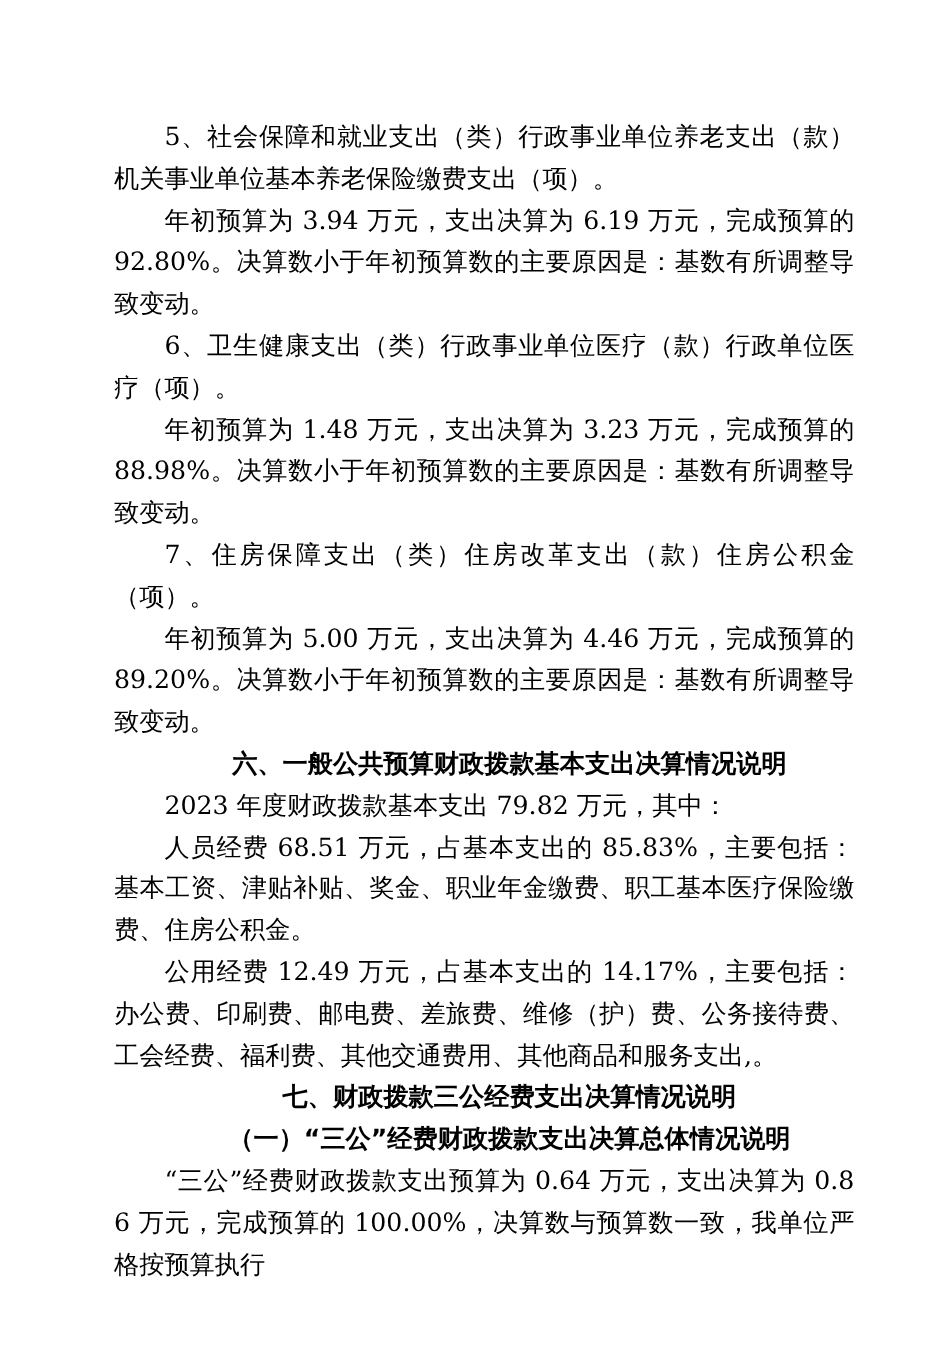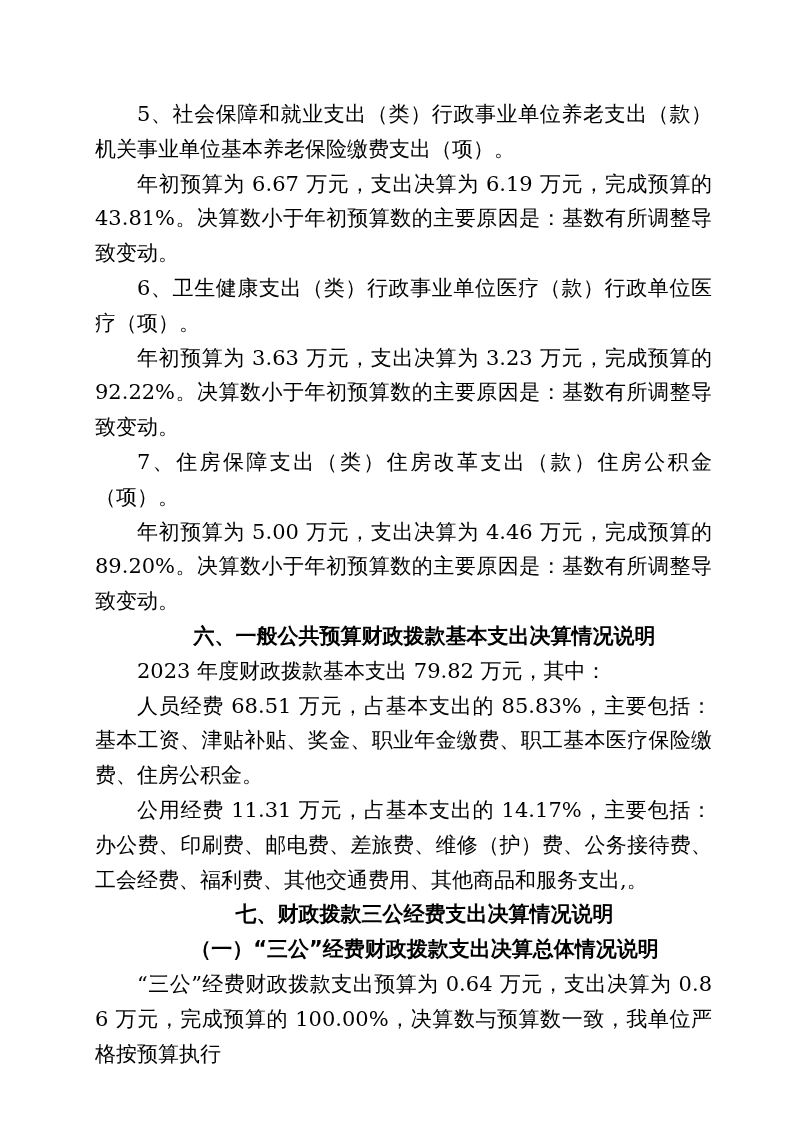--- a/index.html
+++ b/index.html
@@ -35,26 +35,26 @@
     font-weight: bold;
     text-align: center;
   }
 </style>
 </head>
 <body>
 
 <div class="page">
   <div class="doc">
     <p>5、社会保障和就业支出（类）行政事业单位养老支出（款）机关事业单位基本养老保险缴费支出（项）。</p>
-    <p>年初预算为 6.67 万元，支出决算为 6.19 万元，完成预算的 43.81%。决算数小于年初预算数的主要原因是：基数有所调整导致变动。</p>
+    <p>年初预算为 3.94 万元，支出决算为 6.19 万元，完成预算的 92.80%。决算数小于年初预算数的主要原因是：基数有所调整导致变动。</p>
     <p>6、卫生健康支出（类）行政事业单位医疗（款）行政单位医疗（项）。</p>
-    <p>年初预算为 3.63 万元，支出决算为 3.23 万元，完成预算的 92.22%。决算数小于年初预算数的主要原因是：基数有所调整导致变动。</p>
+    <p>年初预算为 1.48 万元，支出决算为 3.23 万元，完成预算的 88.98%。决算数小于年初预算数的主要原因是：基数有所调整导致变动。</p>
     <p>7、住房保障支出（类）住房改革支出（款）住房公积金（项）。</p>
     <p>年初预算为 5.00 万元，支出决算为 4.46 万元，完成预算的 89.20%。决算数小于年初预算数的主要原因是：基数有所调整导致变动。</p>
     <p class="heading">六、一般公共预算财政拨款基本支出决算情况说明</p>
     <p>2023 年度财政拨款基本支出 79.82 万元，其中：</p>
     <p>人员经费 68.51 万元，占基本支出的 85.83%，主要包括：基本工资、津贴补贴、奖金、职业年金缴费、职工基本医疗保险缴费、住房公积金。</p>
-    <p>公用经费 11.31 万元，占基本支出的 14.17%，主要包括：办公费、印刷费、邮电费、差旅费、维修（护）费、公务接待费、工会经费、福利费、其他交通费用、其他商品和服务支出,。</p>
+    <p>公用经费 12.49 万元，占基本支出的 14.17%，主要包括：办公费、印刷费、邮电费、差旅费、维修（护）费、公务接待费、工会经费、福利费、其他交通费用、其他商品和服务支出,。</p>
     <p class="heading">七、财政拨款三公经费支出决算情况说明</p>
     <p class="heading">（一）“三公”经费财政拨款支出决算总体情况说明</p>
     <p>“三公”经费财政拨款支出预算为 0.64 万元，支出决算为 0.86 万元，完成预算的 100.00%，决算数与预算数一致，我单位严格按预算执行</p>
   </div>
 </div>
 
 </body></html>

